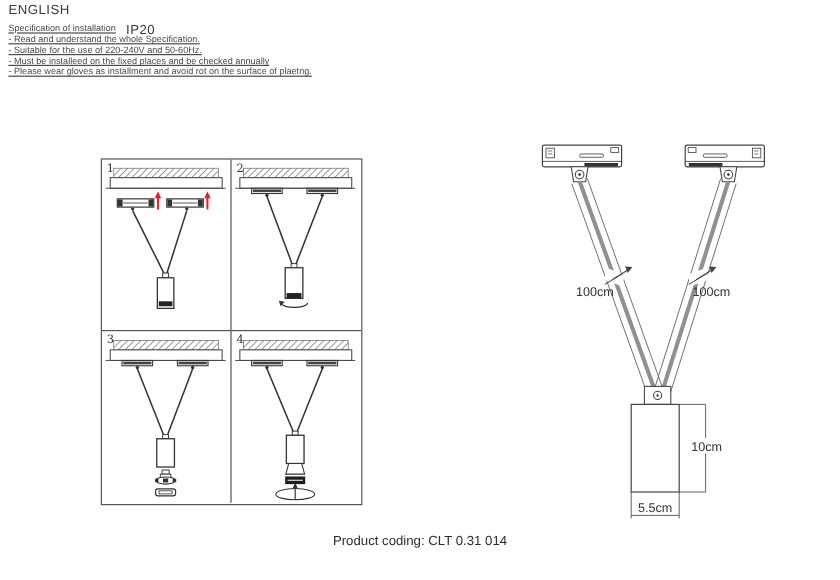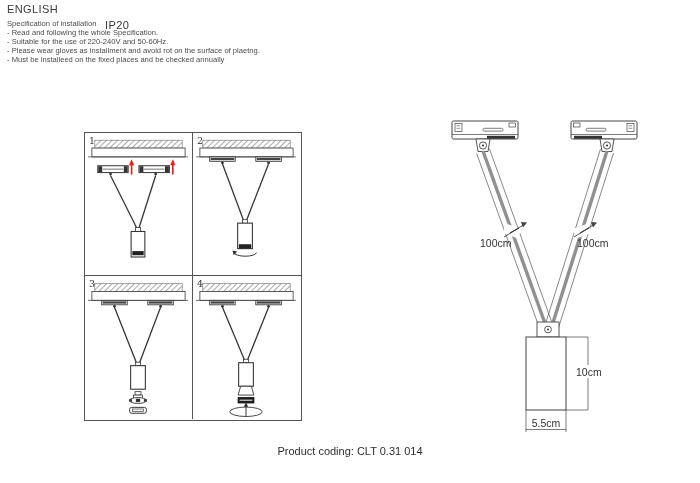--- a/index.html
+++ b/index.html
@@ -3,21 +3,21 @@
 <meta charset="utf-8">
 <style>
   html,body{margin:0;padding:0;background:#fff;}
   .page{
     position:relative;width:700px;height:483px;background:#fff;
     font-family:"Liberation Sans",sans-serif;color:#3f3f3f;overflow:hidden;
   }
   .hdr{position:absolute;top:3px;left:7px;font-size:11px;color:#3a3a3a;letter-spacing:.4px;}
   .hdr .ip{position:absolute;left:98px;top:16px;white-space:nowrap;}
   .spec{position:absolute;top:19px;left:7px;width:430px;font-size:7.6px;line-height:9.1px;color:#4b4b4b;}
-  .spec div{white-space:nowrap;}
+  .spec div{white-space:nowrap;text-decoration:underline;}
   .grid{
     position:absolute;left:84px;top:132px;width:218px;height:289px;
     border:1px solid #555;box-sizing:border-box;
     display:grid;grid-template-columns:108px 108px;grid-template-rows:143px 143px;
   }
   .cell{position:relative;box-sizing:border-box;}
   .cell.r{border-right:1px solid #555;}
   .cell.b{border-bottom:1px solid #555;}
   .stepnum{
     position:absolute;top:2px;left:4px;font-family:"DejaVu Serif",serif;
@@ -44,24 +44,24 @@
 
 <div class="page">
 
   <div class="hdr">
     <span>ENGLISH</span>
     <span class="ip">IP20</span>
   </div>
 
   <div class="spec">
     <div>Specification of installation</div>
-    <div>- Read and following the whole Specification.</div>
+    <div>- Read and understand the whole Specification.</div>
     <div>- Suitable for the use of 220-240V and 50-60Hz.</div>
+    <div>- Must be installeed on the fixed places and be checked annually</div>
     <div>- Please wear gloves as installment and avoid rot on the surface of plaetng.</div>
-    <div>- Must be installeed on the fixed places and be checked annually</div>
   </div>
 
   <div class="grid">
 
     <div class="cell r b">
       <span class="stepnum">1</span>
       <svg width="106" height="141" viewBox="0 0 108 143">
         <g>
           <rect x="10" y="7" width="89" height="8" fill="url(#hatch)" stroke="#6a6a6a" stroke-width="0.6"></rect>
           <rect x="7" y="15" width="95" height="9" fill="#fff" stroke="#4a4a4a" stroke-width="0.9"></rect>

